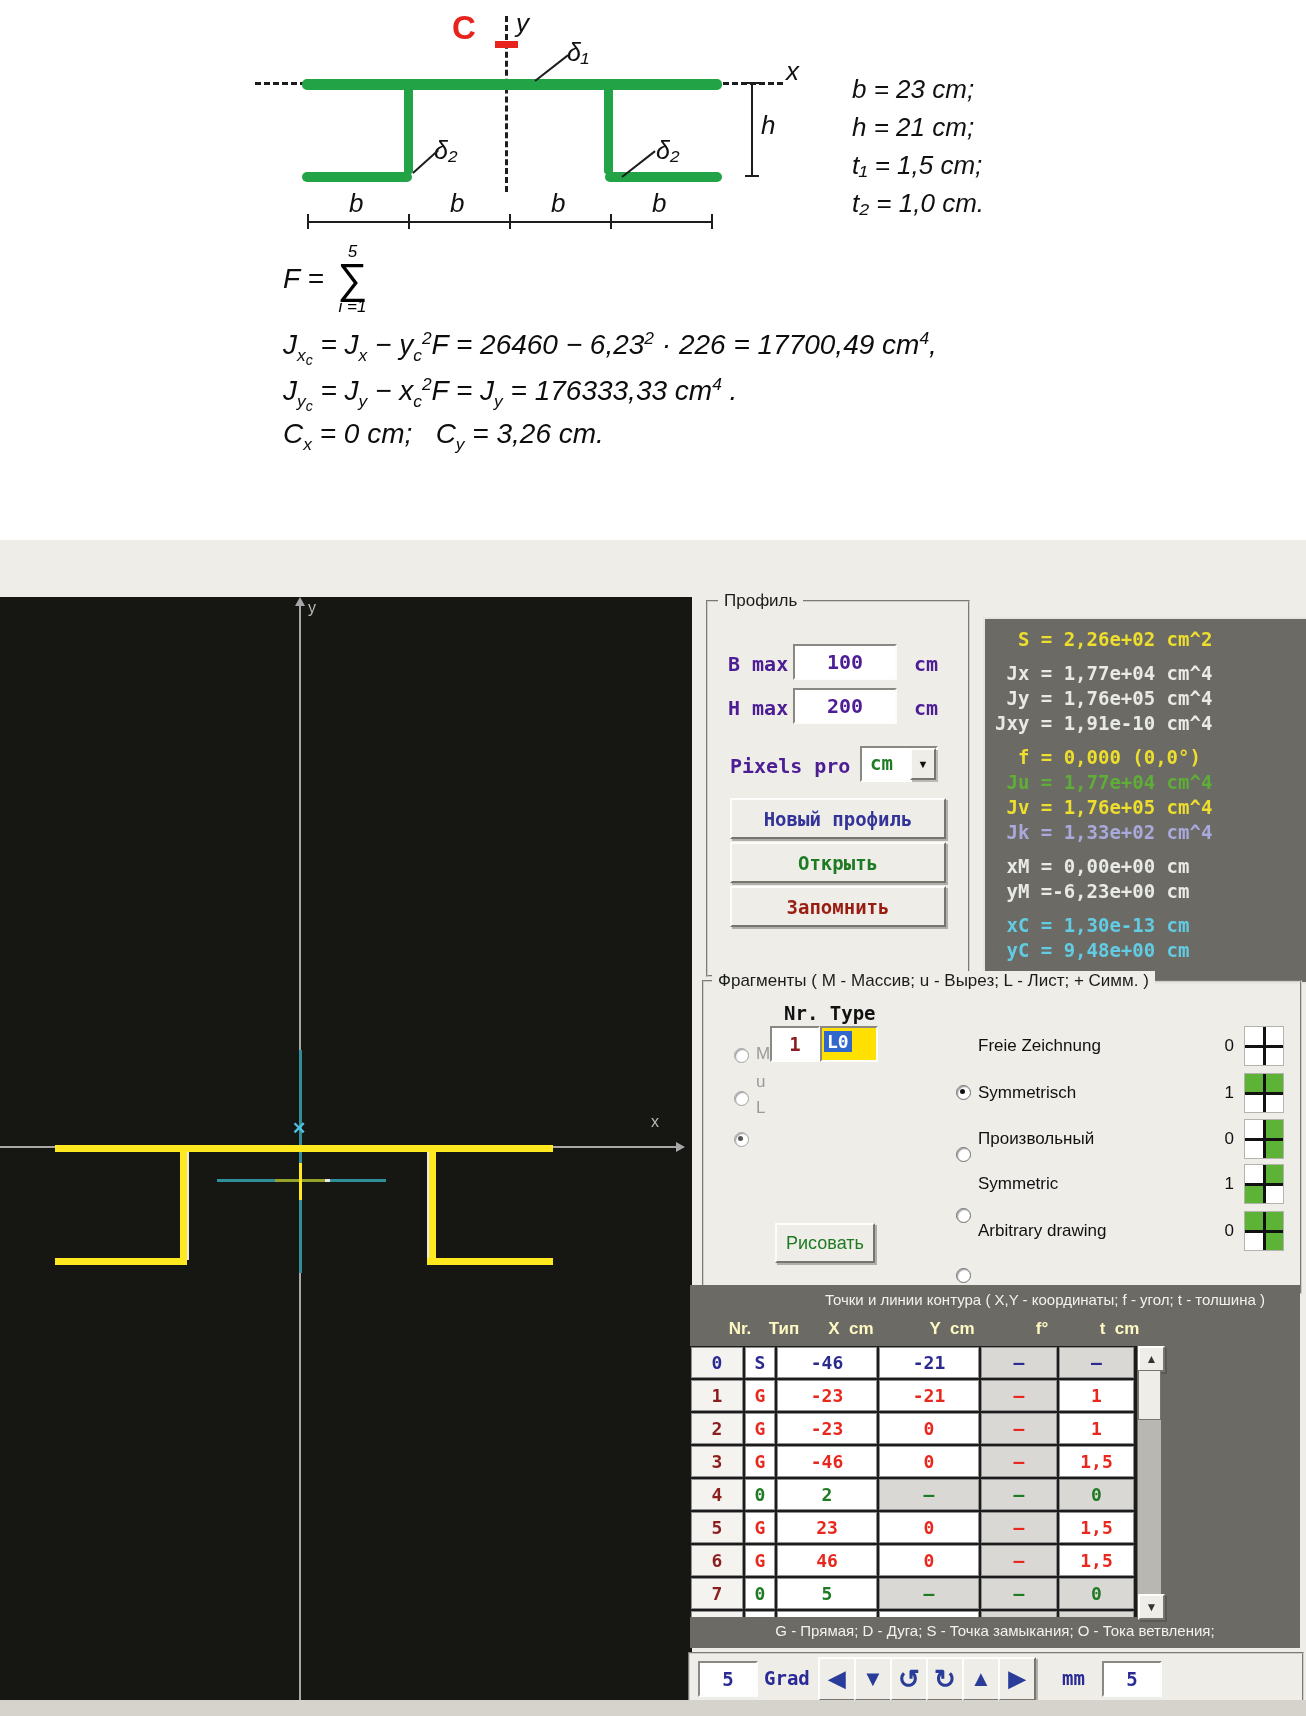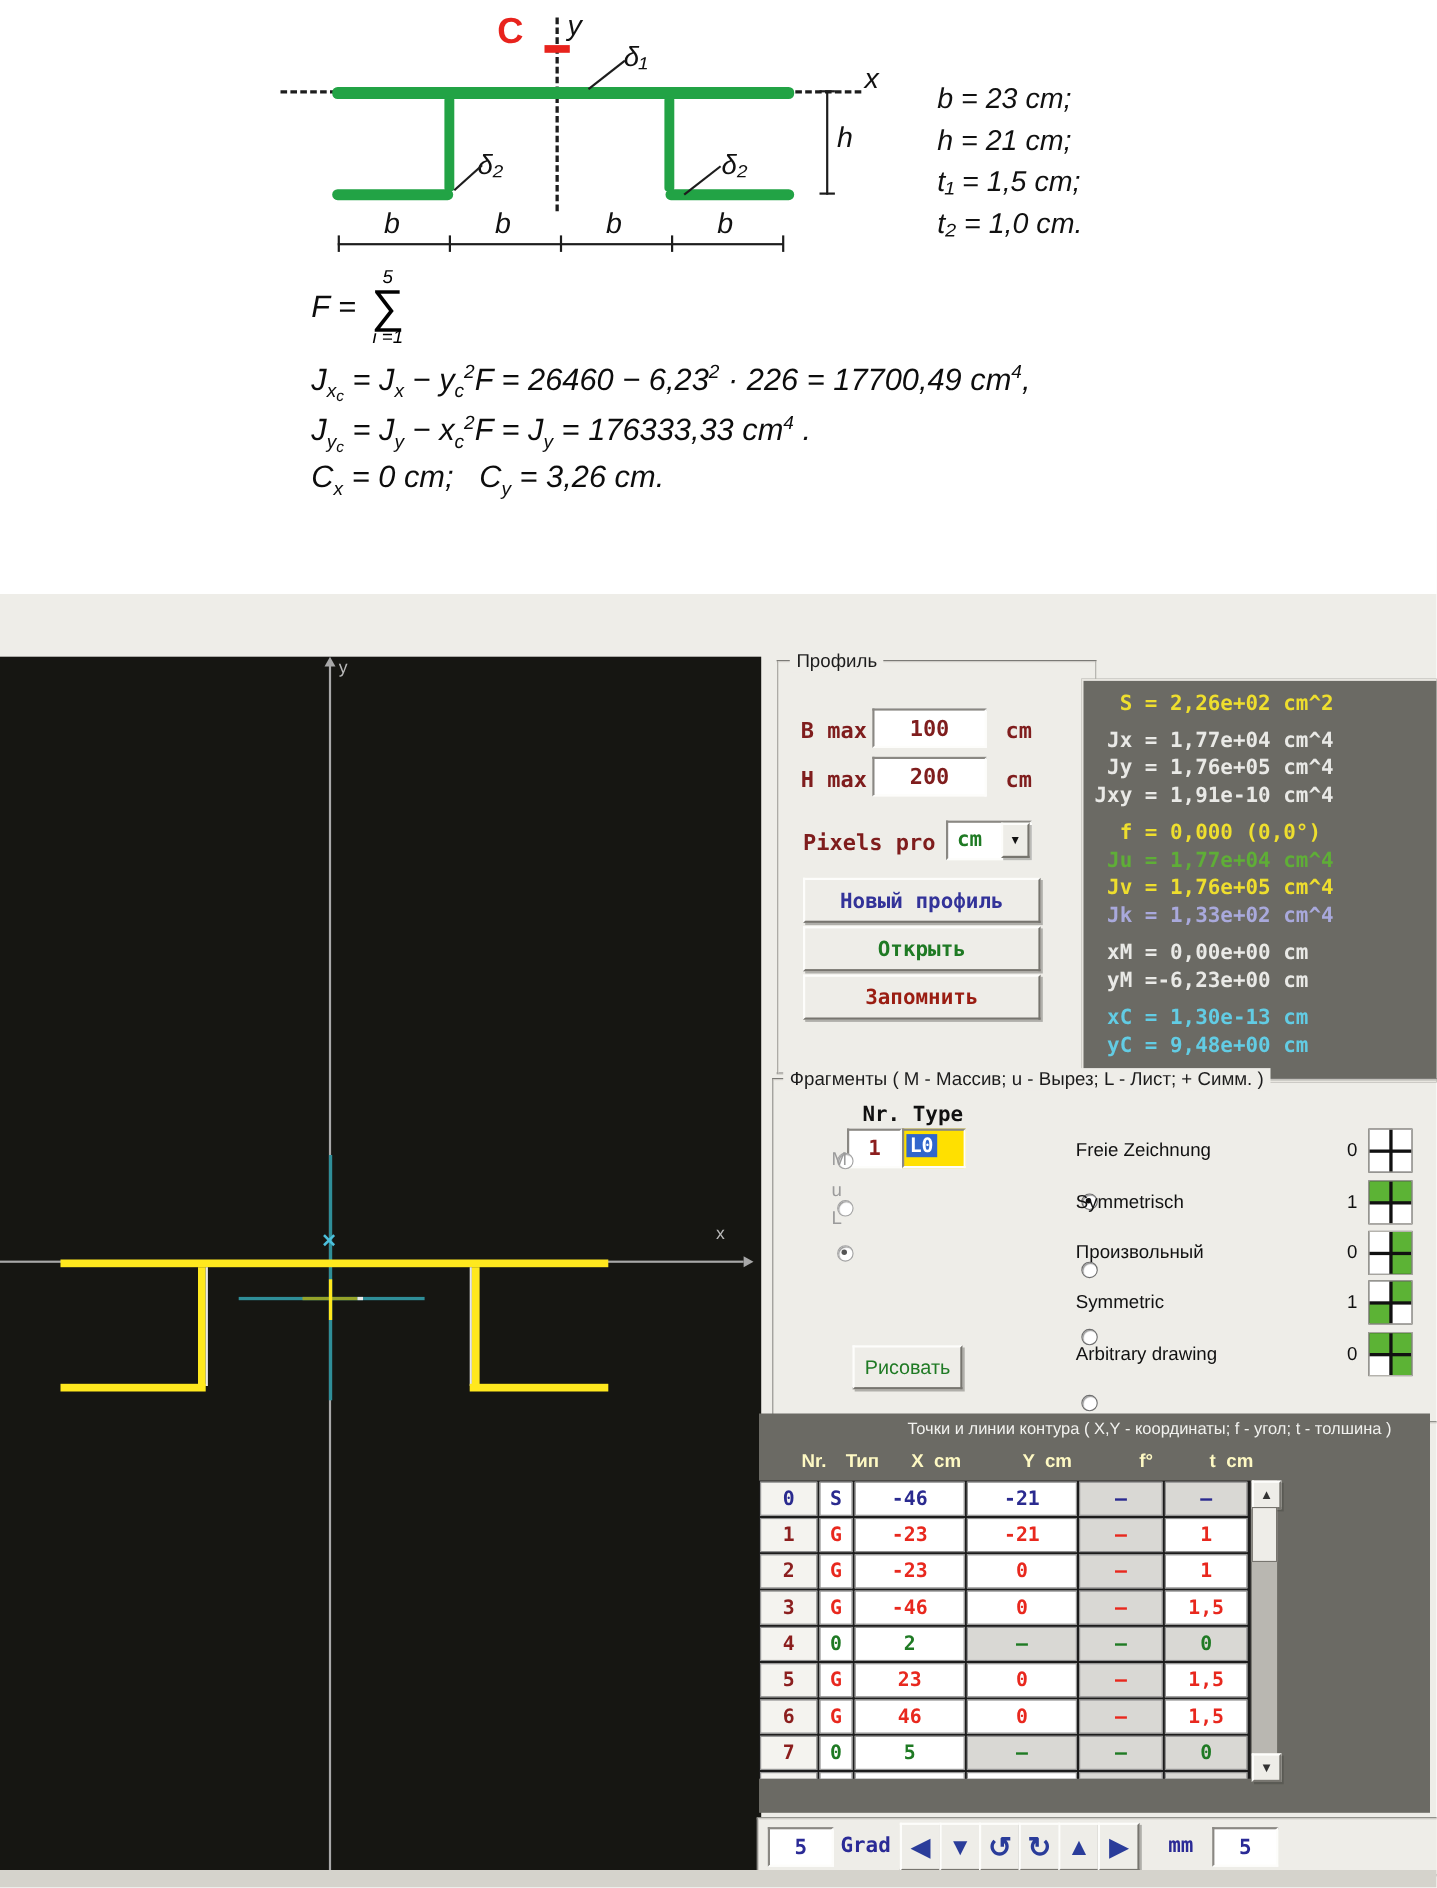--- a/index.html
+++ b/index.html
@@ -40,27 +40,27 @@
   .yellow{background:#ffe81e;}
   .whiteedge{background:#e9e9e9;}
   .tealseg{background:#2f8e98;}
   .oliveseg{background:#95a32a;}
   .xmark{color:#4cc0dc;font-size:17px;font-weight:bold;}
   .xmark::before{content:'✕';}
   .arrow-up{width:0;height:0;border-left:5px solid transparent;border-right:5px solid transparent;border-bottom:9px solid #a8a8a8;}
   .arrow-right{width:0;height:0;border-top:5px solid transparent;border-bottom:5px solid transparent;border-left:9px solid #a8a8a8;}
 
   
-  .groupbox{border:2px groove #cfcdc7;padding-left:27px;}
+  .groupbox{border:2px groove #cfcdc7;}
   .grouplabel{position:absolute;top:-11px;left:10px;background:#eeede8;padding:0 6px;font-size:17px;color:#1c1c1c;}
   .sunken{background:#ffffff;border:2px solid;border-color:#8a8883 #fdfdfb #fdfdfb #8a8883;}
   .btn{background:#eeede8;border:2px solid;border-color:#fdfdfb #77756f #77756f #fdfdfb;
     box-shadow:2px 2px 0 rgba(60,60,55,.35);display:flex;align-items:center;justify-content:center;cursor:pointer;}
   .mono{font-family:"DejaVu Sans Mono","Liberation Mono",monospace;}
-  .purple{color:#7f1d1d;}
+  .purple{color:#4c1d95;}
   .radio{width:13px;height:13px;border-radius:50%;background:#fff;border:1px solid #6e6e6e;
     box-shadow:inset 1px 1px 1px #9a9a9a;position:relative;}
   .radio.on::after{content:'';position:absolute;left:3px;top:3px;width:5px;height:5px;border-radius:50%;background:#111;}
   .radio.gray{border-color:#a2a2a2;}
   .radio.gray.on::after{background:#555;}
 
   
   #results{position:absolute;left:983px;top:77px;width:317px;height:355px;background:#6b6a64;
     border:2px solid #e8e6e0;padding:8px 0 0 10px;}
   .res-line{font-family:"DejaVu Sans Mono","Liberation Mono",monospace;font-weight:bold;font-size:19px;
@@ -386,20 +386,21 @@
           <div class="cell cell-gray" style="width:75px;height:10px;"></div>
         </div>
       </div>
 
       <div class="abs" style="left:448px;top:61px;width:23px;height:270px;background:#b9b7b1;">
         <div class="btn abs su scroll-glyph" style="left:0;top:0;width:23px;height:22px;"></div>
         <div class="abs" style="left:0;top:24px;width:23px;height:50px;background:#eeede8;border:1px solid #77756f;box-sizing:border-box;"></div>
         <div class="btn abs sd scroll-glyph" style="left:0;top:248px;width:23px;height:22px;"></div>
       </div>
 
+      <div class="abs" style="left:0;top:337px;width:610px;text-align:center;font-size:15px;color:#f2f2ef;">G - Прямая;  D - Дуга;  S - Точка замыкания;  O - Тока ветвления;</div>
     </div>
 
     <div class="abs groupbox" style="left:688px;top:1112px;width:612px;height:50px;background:#eeede8;">
       <div class="abs sunken mono navy" style="left:8px;top:7px;width:56px;height:32px;display:flex;align-items:center;justify-content:center;font-size:19px;font-weight:bold;">5</div>
       <span class="abs mono navy" style="left:74px;top:13px;font-size:19px;font-weight:bold;">Grad</span>
 
       <div class="btn abs tbtn-glyph g-left" style="left:128px;top:3px;width:34px;height:40px;"></div>
       <div class="btn abs tbtn-glyph g-down" style="left:164px;top:3px;width:34px;height:40px;"></div>
       <div class="btn abs tbtn-glyph g-ccw" style="left:200px;top:3px;width:34px;height:40px;"></div>
       <div class="btn abs tbtn-glyph g-cw" style="left:236px;top:3px;width:34px;height:40px;"></div>

